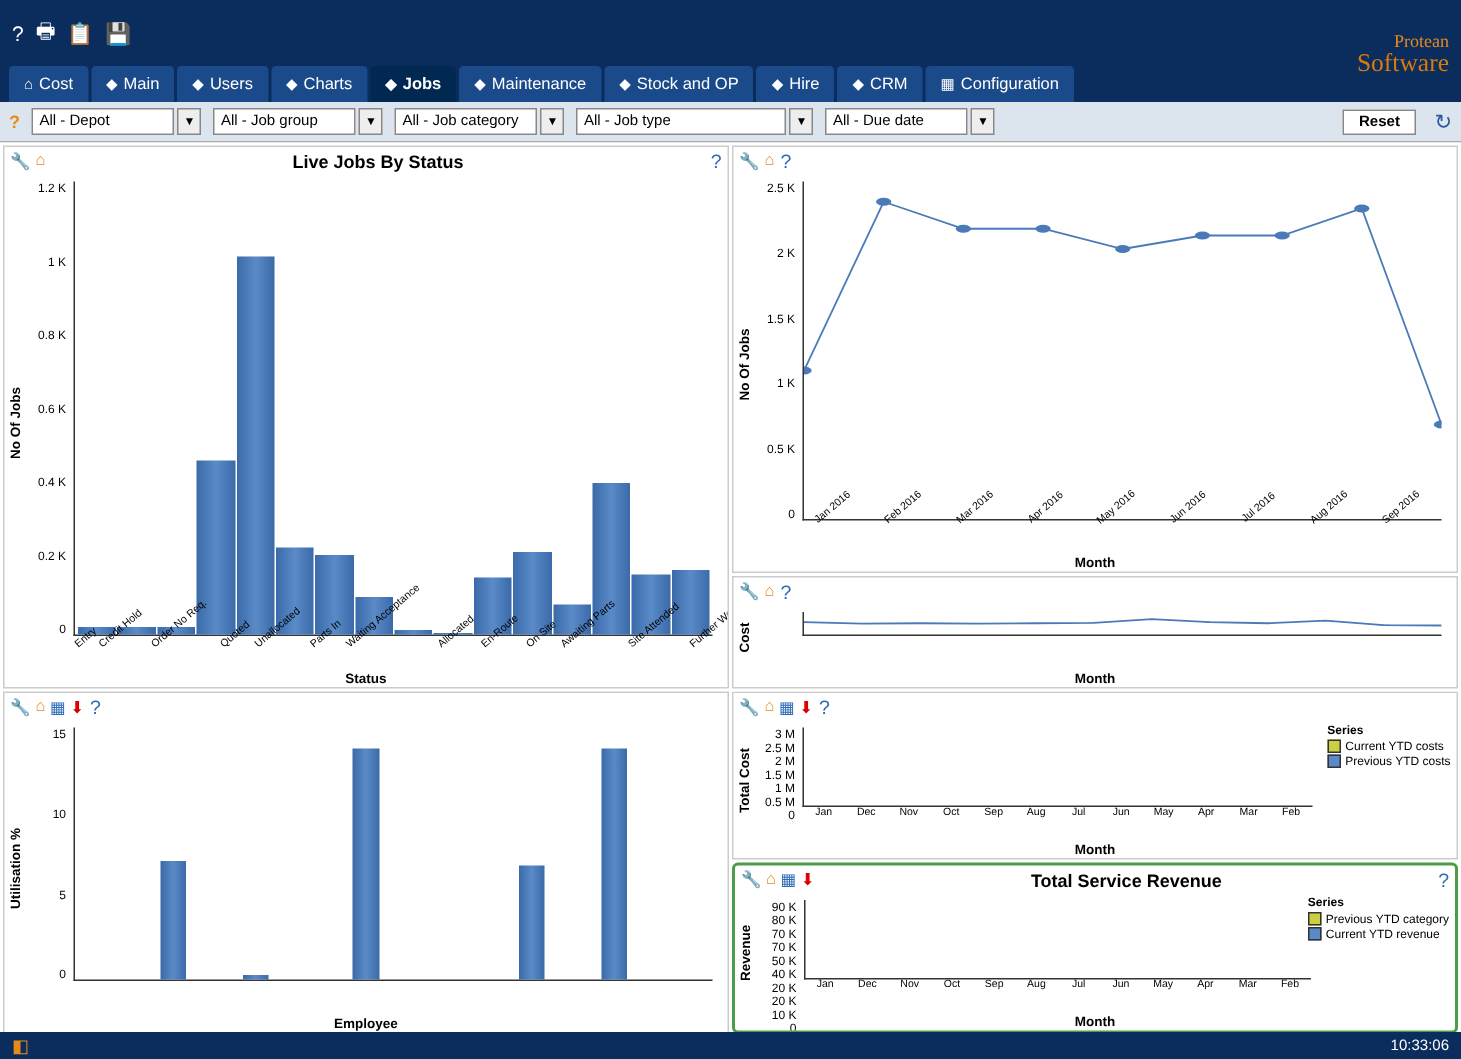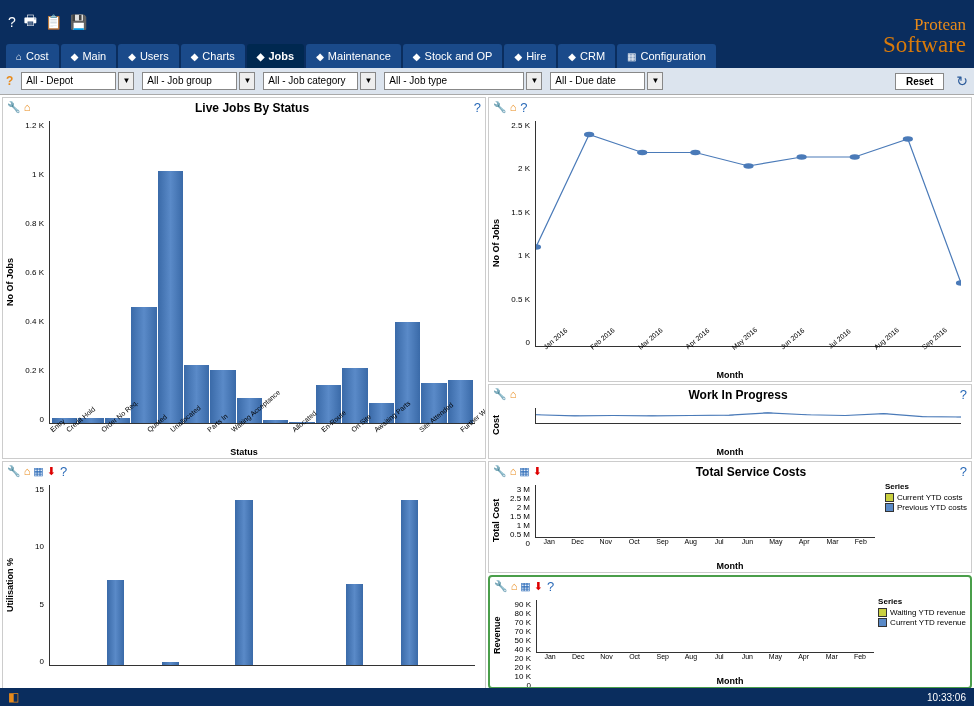--- a/index.html
+++ b/index.html
@@ -1,22 +1,22 @@
 <!DOCTYPE html>
 <html><head>
 <meta charset="utf-8">
 <style>
 * { box-sizing: border-box; margin: 0; padding: 0; }
 body { font-family: Arial, sans-serif; font-size: 11px; background: #fff; width: 974px; height: 706px; overflow: hidden; }
 .header { background: #0a2d5e; height: 44px; display: flex; justify-content: space-between; align-items: center; padding: 0 8px; }
 .header-icons { display: flex; gap: 8px; align-items: center; }
 .header-icons span { color: #fff; font-size: 14px; cursor: pointer; }
 .logo { color: #e88a1a; text-align: right; line-height: 1; font-family: Georgia, serif; }
-.logo .l1 { font-size: 17px; margin-top: 27px; }
-.logo .l2 { font-size: 23px; color: #d97a0a; }
+.logo .l1 { font-size: 12px; margin-top: 27px; }
+.logo .l2 { font-size: 17px; color: #d97a0a; }
 .tabs { background: #0a2d5e; display: flex; gap: 2px; padding: 0 6px; height: 24px; }
 .tab { background: #1a4a8a; color: #fff; padding: 4px 10px; border-radius: 3px 3px 0 0; cursor: pointer; font-size: 11px; display: flex; align-items: center; gap: 4px; }
 .tab.active { background: #002850; font-weight: bold; }
 .tab .ico { font-size: 10px; }
 .filter-bar { background: #dce4ee; padding: 4px 6px; display: flex; gap: 8px; align-items: center; border-bottom: 1px solid #aaa; }
 .filter { display: flex; align-items: center; gap: 2px; }
 .filter select, .filter .sel { background: #fff; border: 1px solid #888; padding: 2px 4px; font-size: 10px; height: 18px; min-width: 95px; }
 .filter .dd { border: 1px solid #888; background: #eee; width: 16px; height: 18px; text-align: center; font-size: 8px; line-height: 16px; cursor: pointer; }
 .spacer { flex: 1; }
 .reset-btn { background: #fff; border: 1px solid #888; padding: 2px 10px; font-weight: bold; font-size: 10px; cursor: pointer; }
@@ -254,21 +254,20 @@
         </div>
       </div>
       <div class="xlabel">Month</div>
     </div>
     <div class="panel wip">
       <div class="panel-head">
         <div class="panel-tools">
           <span class="wrench">🔧</span>
           <span class="home-i">⌂</span>
         </div>
-        <div class="panel-title">Work In Progress</div>
         <span class="help-ico">?</span>
       </div>
       <div class="chart-body">
         <div class="ylabel">Cost</div>
         <div class="plot">
           <div class="line-plot"><svg viewBox="0 0 100 100" preserveAspectRatio="none">
               <path d="M0,44.99999999999999 L9.090909090909092,52 L18.181818181818183,50 L27.27272727272727,52 L36.36363636363637,50 L45.45454545454545,48 L54.54545454545454,31.999999999999996 L63.63636363636363,44.99999999999999 L72.72727272727273,50 L81.81818181818183,38 L90.9090909090909,58.00000000000001 L100,60" stroke="#4a7ab8" stroke-width="1.2" fill="none" vector-effect="non-scaling-stroke"></path>
               <circle cx="0" cy="44.99999999999999" r="1.2" fill="#4a7ab8" vector-effect="non-scaling-stroke"></circle>
               <circle cx="9.090909090909092" cy="52" r="1.2" fill="#4a7ab8" vector-effect="non-scaling-stroke"></circle>
               <circle cx="18.181818181818183" cy="50" r="1.2" fill="#4a7ab8" vector-effect="non-scaling-stroke"></circle>
@@ -364,31 +363,31 @@
             <span></span>
             <span></span>
             <span></span>
             <span></span>
             <span></span>
             <span></span>
             <span></span>
           </div>
         </div>
       </div>
+      <div class="xlabel">Employee</div>
     </div>
     <div class="panel rstack">
       <div class="panel  bars-shrink">
         <div class="panel-head">
           <div class="panel-tools">
             <span class="wrench">🔧</span>
             <span class="home-i">⌂</span>
             <span class="grid-i">▦</span>
             <span class="red-arrow">⬇</span>
           </div>
-          <div class="panel-title">Total Service Costs</div>
           <span class="help-ico">?</span>
         </div>
         <div class="chart-body">
           <div class="ylabel">Total Cost</div>
           <div class="plot">
             <div class="yaxis">
               <span>3 M</span>
               <span>2.5 M</span>
               <span>2 M</span>
               <span>1.5 M</span>
@@ -476,20 +475,21 @@
         </div>
       </div>
       <div class="panel  selected bars-shrink">
         <div class="panel-head">
           <div class="panel-tools">
             <span class="wrench">🔧</span>
             <span class="home-i">⌂</span>
             <span class="grid-i">▦</span>
             <span class="red-arrow">⬇</span>
           </div>
+          <div class="panel-title">Total Service Revenue</div>
           <span class="help-ico">?</span>
         </div>
         <div class="chart-body">
           <div class="ylabel">Revenue</div>
           <div class="plot">
             <div class="yaxis">
               <span>90 K</span>
               <span>80 K</span>
               <span>70 K</span>
               <span>70 K</span>
@@ -564,21 +564,21 @@
               <span>Mar</span>
               <span>Feb</span>
             </div>
           </div>
         </div>
         <div class="xlabel">Month</div>
         <div class="legend">
           <div class="lh">Series</div>
           <div class="li">
             <span class="sw" style="background:#cad040"></span>
-            <span>Waiting YTD revenue</span>
+            <span>Previous YTD category</span>
           </div>
           <div class="li">
             <span class="sw" style="background:#5a8ac8"></span>
             <span>Current YTD revenue</span>
           </div>
         </div>
       </div>
     </div>
   </div>
 

